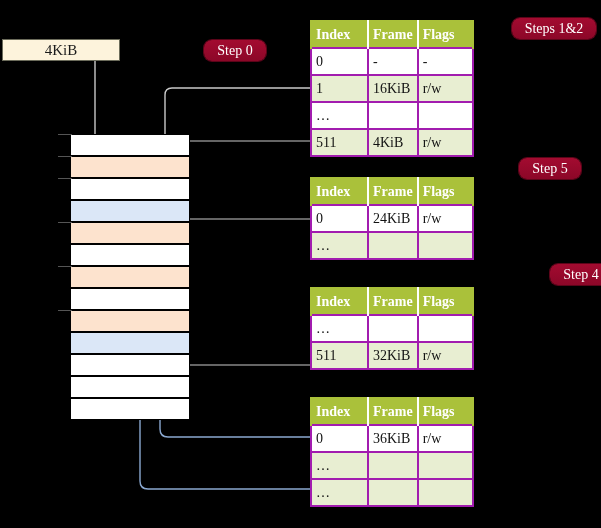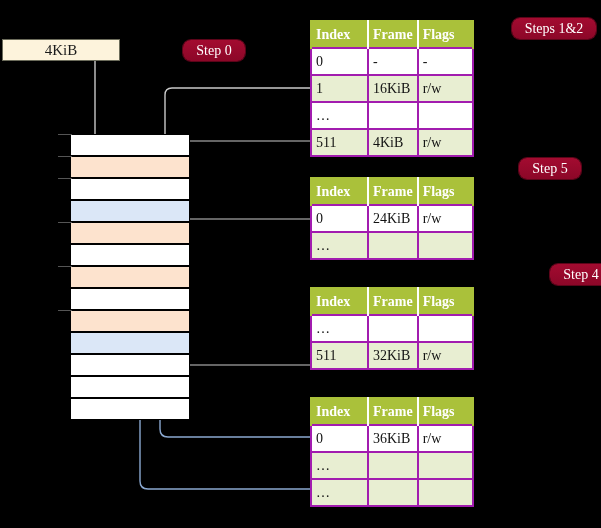--- a/index.html
+++ b/index.html
@@ -260,19 +260,19 @@
           </tr>
           <tr class="alt">
             <td class="col-i">…</td>
             <td class="col-f"></td>
             <td class="col-g"></td>
           </tr>
         </tbody>
       </table>
     </div>
   <div id="badge-layer">
-      <div class="badge" style="left: 183px; top: 40px; width: 62px; height: 21px;">Step 0</div>
+      <div class="badge" style="left: 204px; top: 40px; width: 62px; height: 21px;">Step 0</div>
       <div class="badge" style="left: 512px; top: 18px; width: 84px; height: 21px;">Steps 1&amp;2</div>
       <div class="badge" style="left: 519px; top: 158px; width: 62px; height: 21px;">Step 5</div>
       <div class="badge" style="left: 514px; top: 264px; width: 62px; height: 21px; margin-left: 36px;">Step 4</div>
     </div>
 
 </div>
 
 </body></html>

